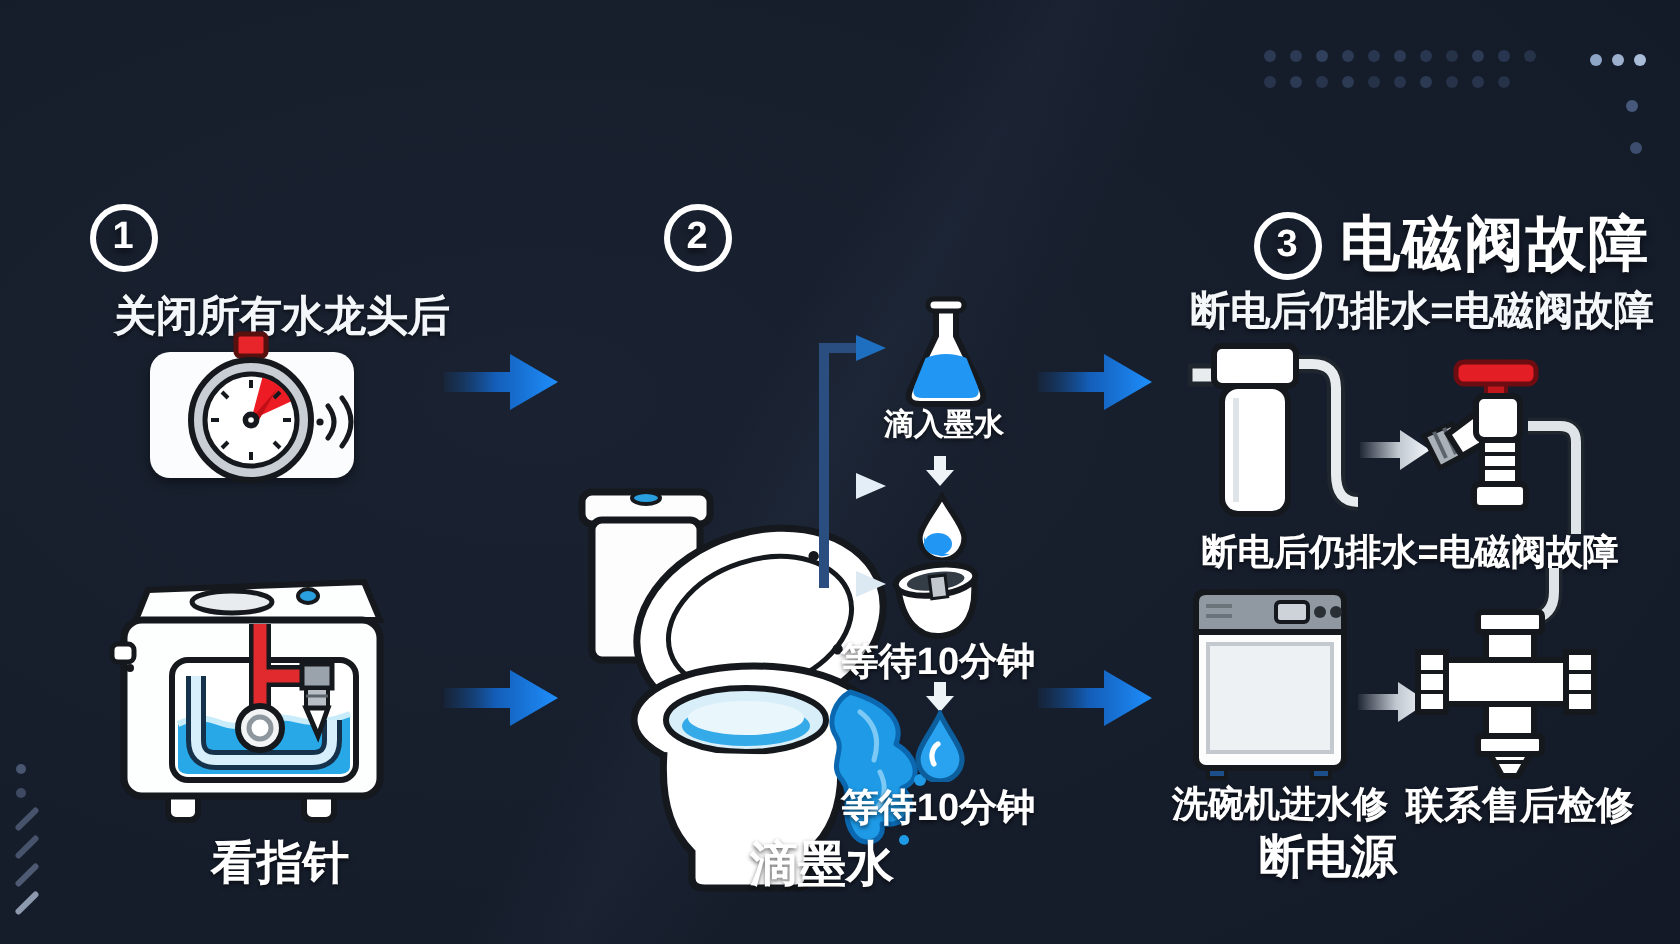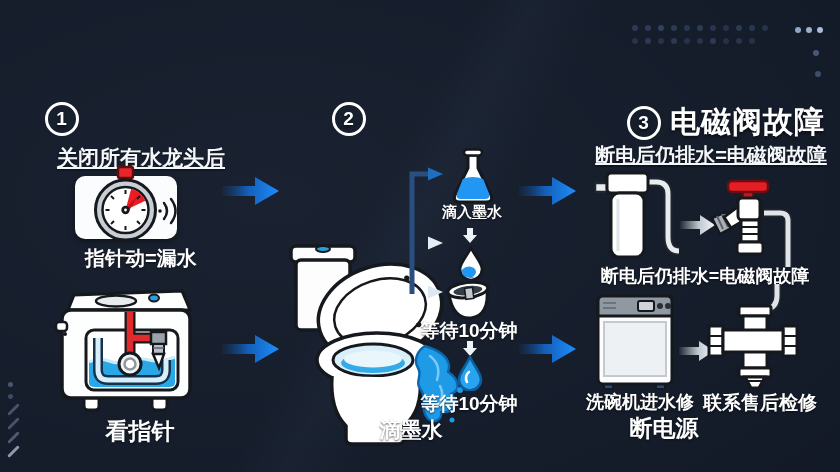--- a/index.html
+++ b/index.html
@@ -16,21 +16,21 @@
   .step-title{
     display:flex;align-items:center;gap:9px;
     font-size:30px;font-weight:800;letter-spacing:1px;color:#fff;
     text-shadow:0 2px 3px rgba(0,0,0,.55);white-space:nowrap;
   }
   .num-circle{
     width:28px;height:28px;border:3px solid #fff;border-radius:50%;
     display:inline-flex;align-items:center;justify-content:center;
     font-size:19px;font-weight:800;flex:0 0 auto;
   }
-  .sub{font-size:20px;font-weight:700;color:#f4f7fa;white-space:nowrap;text-shadow:0 1px 2px rgba(0,0,0,.6);text-decoration:underline;}
+  .sub{font-size:20px;font-weight:700;color:#f4f7fa;white-space:nowrap;text-shadow:0 1px 2px rgba(0,0,0,.6);}
   .cap{font-weight:800;color:#fff;white-space:nowrap;text-shadow:0 1px 2px rgba(0,0,0,.6);}
   .center{transform:translateX(-50%);}
   .meter-card{
     width:102px;height:63px;background:#fbfcfd;border-radius:10px;
     box-shadow:0 2px 6px rgba(0,0,0,.45);
   }
   
   .dot-row{width:6px;height:6px;border-radius:50%;}
   .slash{width:15px;height:3px;border-radius:2px;transform:rotate(-45deg);}
   .mini-dot{width:5px;height:5px;border-radius:50%;}
@@ -88,21 +88,20 @@
       <line x1="41" y1="59" x2="44" y2="56"></line>
         <line x1="67" y1="34" x2="70" y2="31"></line>
     </g>
     <polygon points="53,47.5 58,47.5 68.5,29.5" fill="#c00f16"></polygon>
     <circle cx="55.5" cy="45" r="4.2" fill="#15181c"></circle>
       <circle cx="55.5" cy="45" r="1.4" fill="#fff"></circle>
     <path d="M94,38 q6,8 0,16" fill="none" stroke="#15181c" stroke-width="2.5" stroke-linecap="round"></path>
     <path d="M101,34 q9,12 0,24" fill="none" stroke="#15181c" stroke-width="2.5" stroke-linecap="round"></path>
     <circle cx="90" cy="46" r="1.8" fill="#15181c"></circle>
   </svg>
-  <div class="abs cap" style="left:85px;top:245px;font-size:20px;">指针动=漏水</div>
 
   <svg class="abs" style="left:52px;top:286px;" width="148" height="132" viewBox="0 0 148 132">
     <rect x="32" y="108" width="15" height="16" rx="4" fill="#fff" stroke="#15181c" stroke-width="3"></rect>
     <rect x="100" y="108" width="15" height="16" rx="4" fill="#fff" stroke="#15181c" stroke-width="3"></rect>
     <polygon points="16,24 22,9 130,5 138,24" fill="#fdfefe" stroke="#15181c" stroke-width="3"></polygon>
     <ellipse cx="64" cy="15" rx="20" ry="5.5" fill="#e8ecef" stroke="#15181c" stroke-width="2.5"></ellipse>
     <ellipse cx="102" cy="12" rx="5" ry="3.5" fill="#2a9fe0" stroke="#15181c" stroke-width="2"></ellipse>
     <rect x="10" y="24" width="128" height="88" rx="9" fill="#fdfefe" stroke="#15181c" stroke-width="3.5"></rect>
     <rect x="4" y="36" width="11" height="9" rx="3" fill="#fff" stroke="#15181c" stroke-width="2.5"></rect>
     <circle cx="13" cy="48" r="2" fill="#15181c"></circle>
@@ -152,21 +151,21 @@
     <ellipse cx="97" cy="120" rx="60" ry="27" fill="#ffffff" stroke="#15181c" stroke-width="3.5"></ellipse>
     <ellipse cx="93" cy="120" rx="40" ry="16" fill="#d8eff9" stroke="#15181c" stroke-width="3"></ellipse>
     <ellipse cx="93" cy="123" rx="32" ry="10" fill="#35aae8"></ellipse>
     <ellipse cx="93" cy="119" rx="29" ry="8.5" fill="#e9f6fc"></ellipse>
     <path d="M52,136 C50,165 58,178 66,186 L66,199 Q66,204 72,204 H118 Q124,204 124,199 L124,186 C136,176 142,160 140,138" fill="#ffffff" stroke="#15181c" stroke-width="3.5"></path>
     <path d="M145,106 C165,112 172,122 168,132 C178,138 182,150 171,154 C180,162 174,174 161,172 C163,181 151,185 146,176 C140,166 147,158 141,150 C134,142 143,136 138,128 C133,120 138,110 145,106 Z" fill="#1e9ae6" stroke="#0b68b0" stroke-width="2.5" stroke-linejoin="round"></path>
     <path d="M150,116 C158,122 160,130 157,140 M160,146 C164,154 162,162 156,166" fill="none" stroke="#7cc9f5" stroke-width="2.5" stroke-linecap="round"></path>
     <circle cx="180" cy="150" r="3" fill="#1e9ae6"></circle>
       <circle cx="172" cy="180" r="2.5" fill="#1e9ae6"></circle>
   </svg>
-  <div class="abs cap center" style="left:411px;top:416px;font-size:21px;">滴墨水</div>
+  <div class="abs cap center" style="left:411px;top:416px;font-size:24px;">滴墨水</div>
 
   <svg class="abs" style="left:395px;top:164px;" width="52" height="140" viewBox="0 0 52 140">
     <path d="M17,130 V10 H34" fill="none" stroke="#2b4e80" stroke-width="5"></path>
     <polygon points="33,3.5 48,10 33,16.5" fill="#1f6fc0"></polygon>
     <line x1="17" y1="79" x2="34" y2="79" stroke="url(#gradBranch)" stroke-width="5"></line>
     <polygon points="33,72.5 48,79 33,85.5" fill="#e4eef6"></polygon>
     <line x1="17" y1="128" x2="34" y2="128" stroke="url(#gradBranch)" stroke-width="5"></line>
     <polygon points="33,121.5 48,128 33,134.5" fill="#dce8f2"></polygon>
   </svg>
 

